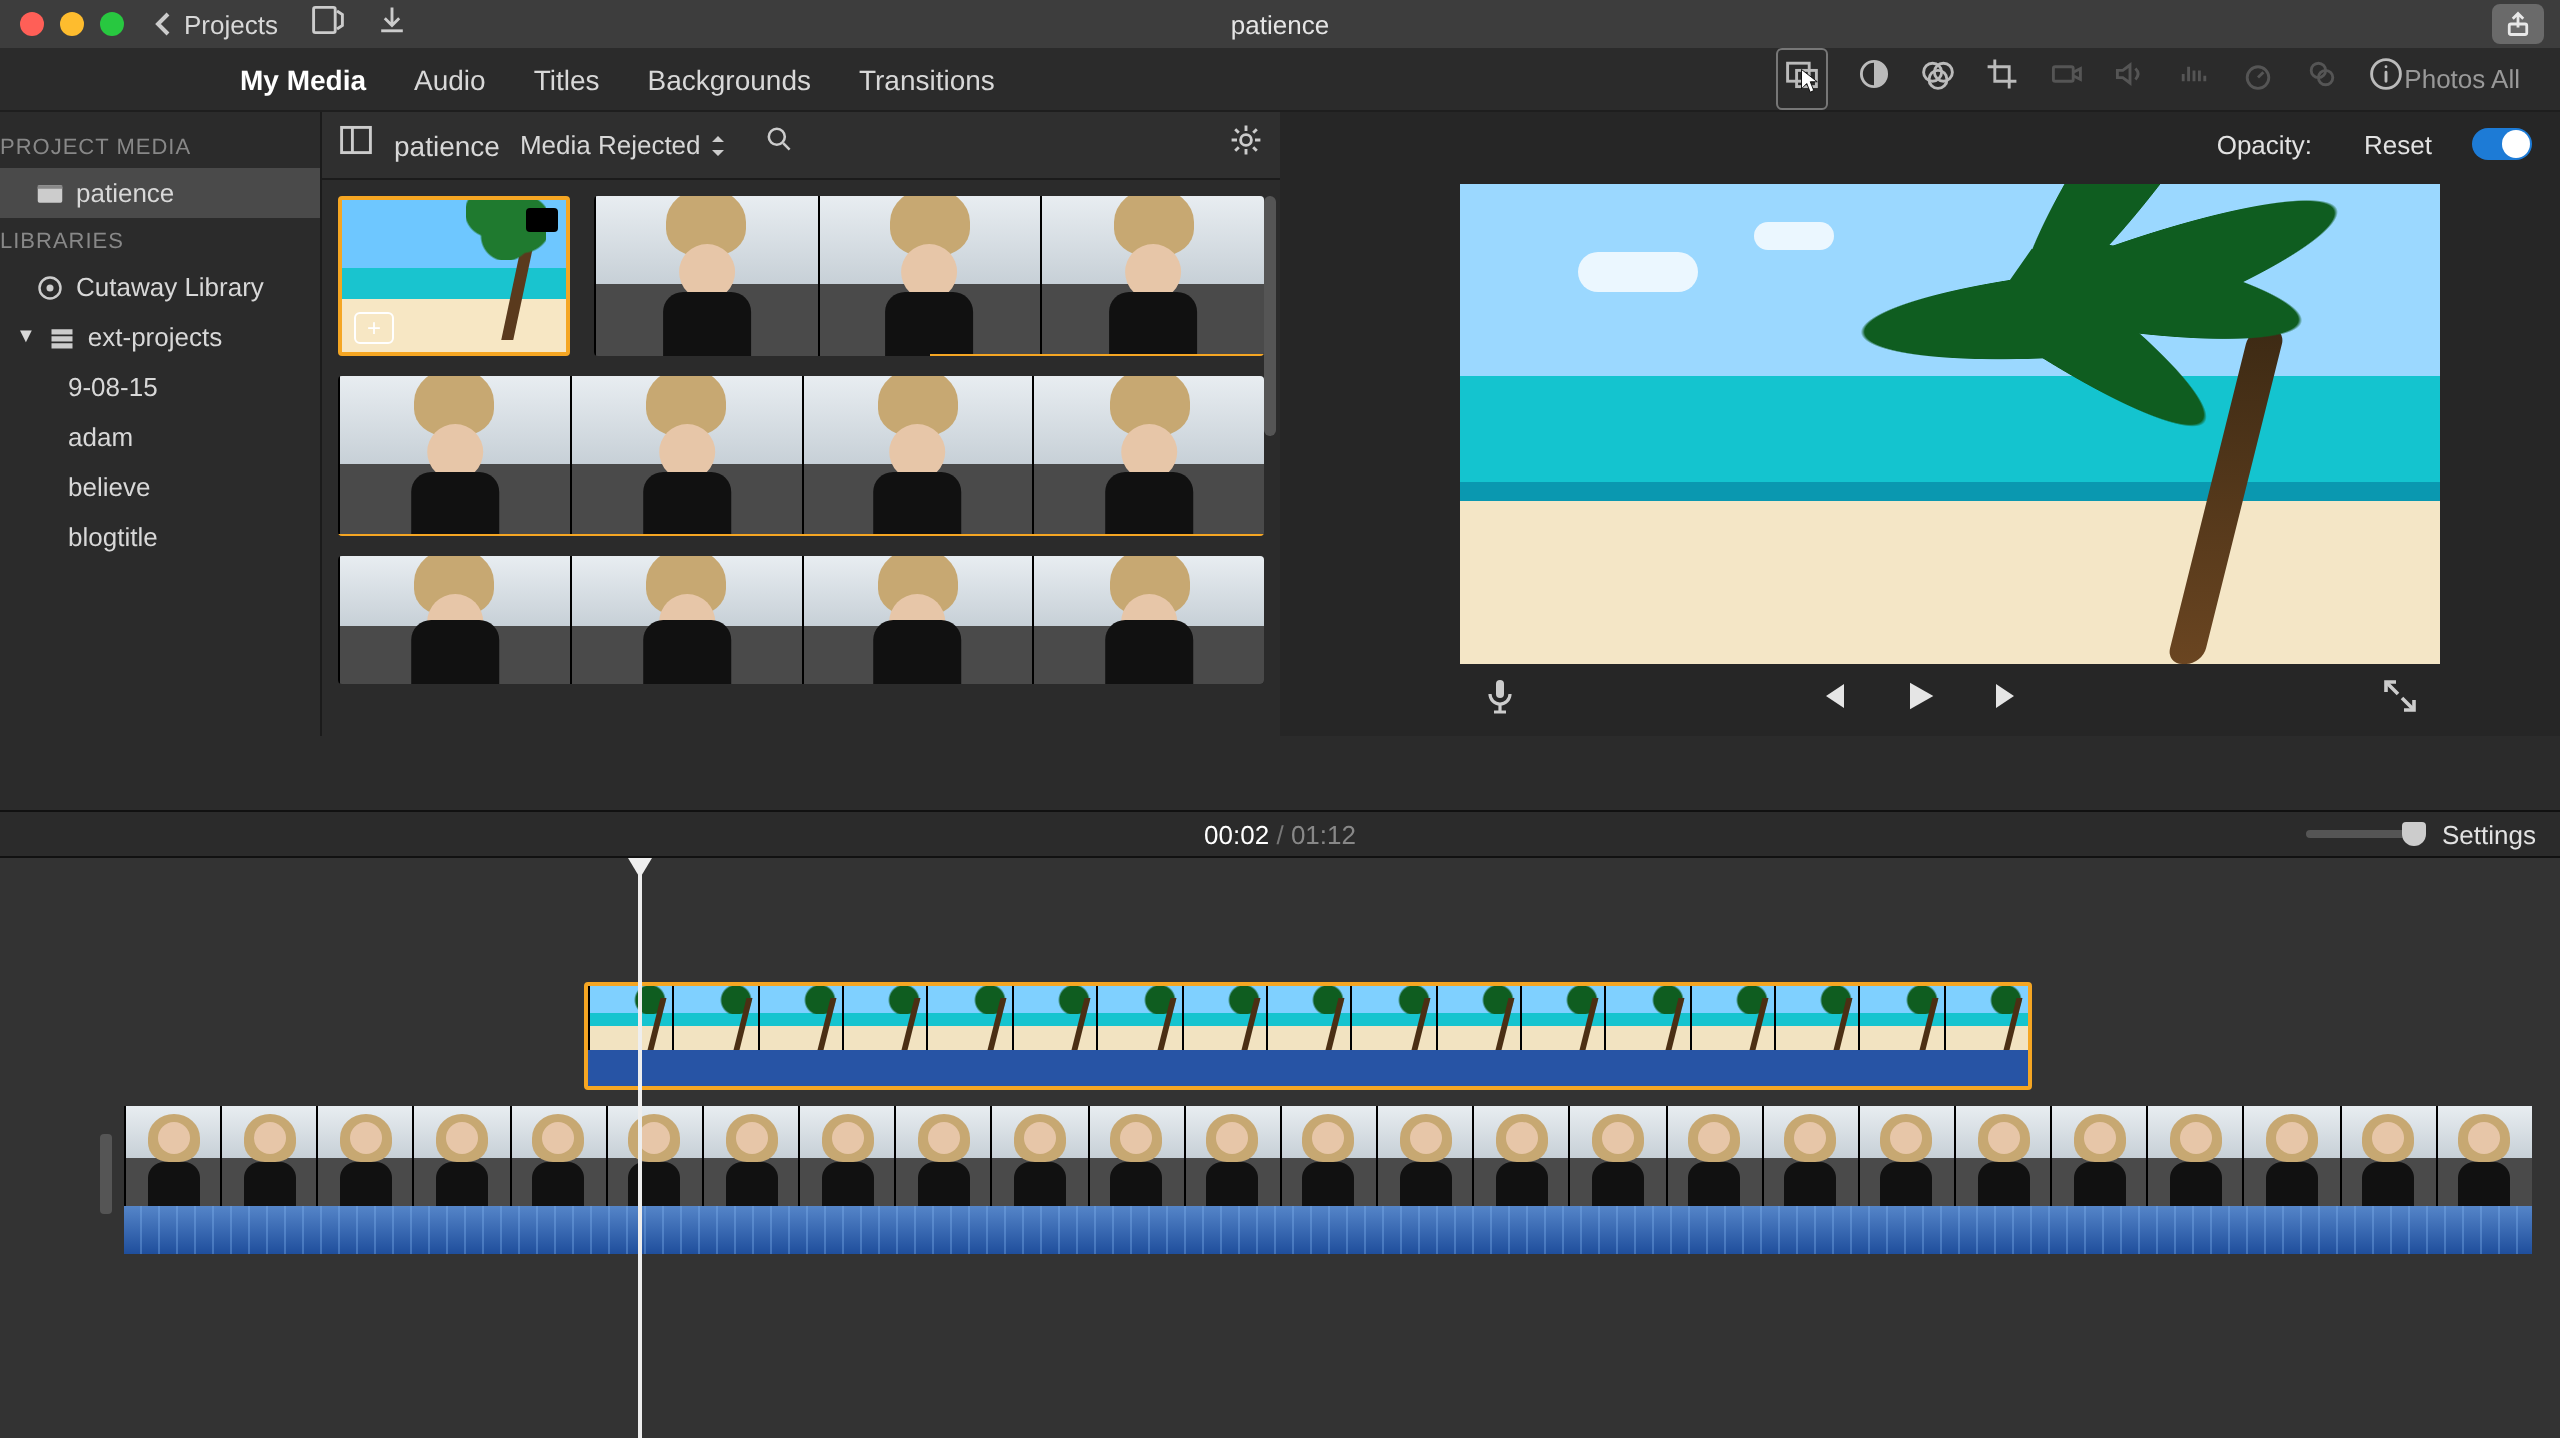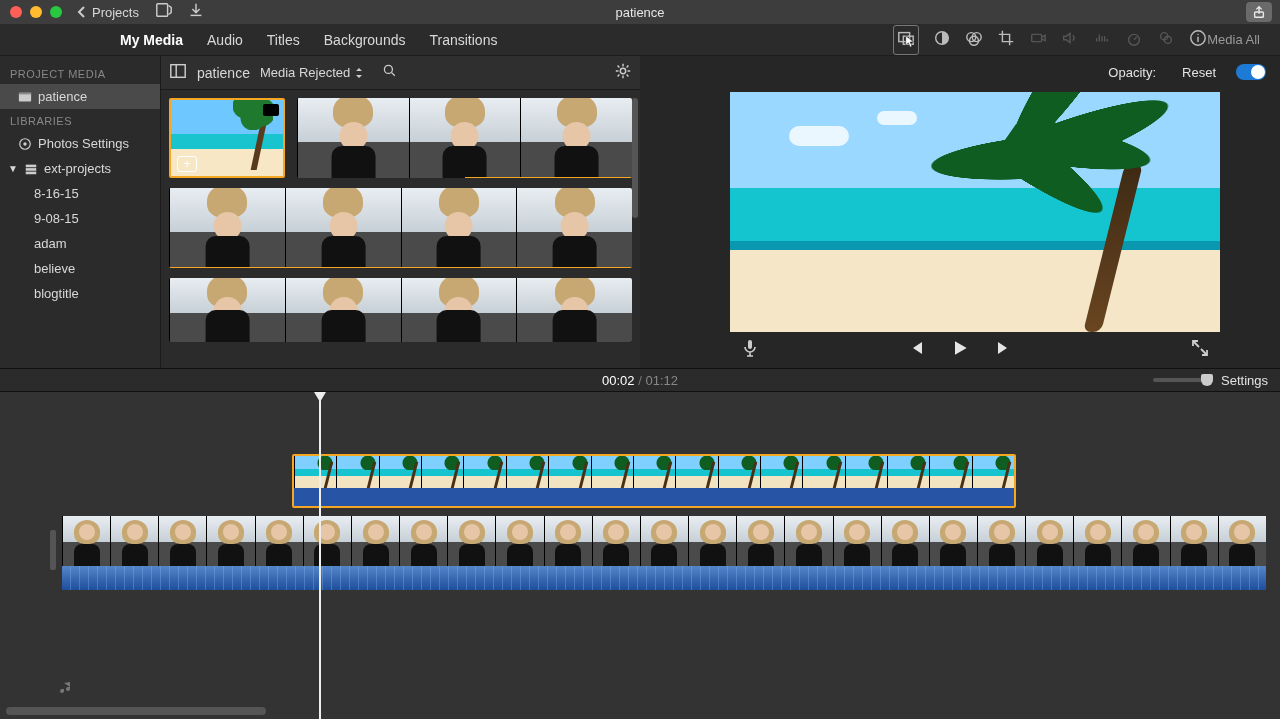--- a/index.html
+++ b/index.html
@@ -29,21 +29,21 @@
   .inspector-icons .dim svg{ stroke:#555;}
   .inspector-icons .active-box{ border:1px solid #777; padding:3px; border-radius:3px; position:relative;}
   .cursor-arrow{ position:absolute; left:10px; top:8px; }
   .cursor-arrow svg{ width:14px;height:14px; fill:#fff; stroke:#000; stroke-width:.5;}
   .reset-all{ margin-left:auto; margin-right:20px; font-size:13px; color:#999; cursor:pointer;}
 
   
   .upper{ display:flex; height:312px; }
   
   .sidebar{ width:160px; background:#2b2b2b; padding-top:6px; font-size:13px; overflow:hidden;}
-  .sb-head{ color:#888; font-size:11px; letter-spacing:.5px; padding:6px 10px 4px;}
+  .sb-head{ color:#888; font-size:11px; letter-spacing:.5px; padding:6px 0 4px;}
   .sb-item{ padding:5px 10px 5px 18px; display:flex; align-items:center; gap:6px; color:#d8d8d8; cursor:pointer;}
   .sb-item.sel{ background:#4a4a4a;}
   .sb-item.indent{ padding-left:34px;}
   .sb-item svg{ width:14px;height:14px; fill:#d8d8d8;}
 
   
   .browser{ width:480px; display:flex; flex-direction:column; background:#2b2b2b; border-left:1px solid #1b1b1b;}
   .browser-top{ height:34px; display:flex; align-items:center; gap:10px; padding:0 8px; background:#2f2f2f; border-bottom:1px solid #1b1b1b;}
   .layout-btn svg{width:18px;height:18px; stroke:#ccc; fill:none; stroke-width:1.6;}
   .browser-title{ font-size:14px; color:#d8d8d8; flex:0 0 auto;}
@@ -99,21 +99,21 @@
   .f3{top:60px;right:60px;transform:rotate(35deg);}
   .f4{top:-10px;right:80px;transform:rotate(-55deg) scaleX(-1);}
   .f5{top:40px;right:140px;transform:rotate(-5deg) scaleX(-1);}
 
   .transport{ height:36px; display:flex; align-items:center; justify-content:center; gap:24px; position:relative;}
   .transport svg{ width:20px;height:20px; fill:#e5e5e5;}
   .mic{ position:absolute; left:100px;}
   .full{ position:absolute; right:70px;}
 
   
-  .tl-head{ height:24px; background:#2b2b2b; display:flex; align-items:center; border-top:1px solid #111; border-bottom:1px solid #111;}
+  .tl-head{ height:24px; background:#2b2b2b; display:flex; align-items:center; border-top:1px solid #111; border-bottom:1px solid #111;margin-top:37px;}
   .timecounter{ position:absolute; left:50%; transform:translateX(-50%); font-size:13px;}
   .timecounter .cur{color:#fff;} .timecounter .sep{color:#777;} .timecounter .tot{color:#888;}
   .tl-head .zoom{ margin-left:auto; margin-right:12px; display:flex; align-items:center; gap:8px;}
   .zoom .track{ width:60px;height:4px;background:#555;border-radius:2px; position:relative;}
   .zoom .thumb{ position:absolute; right:0; top:-4px; width:12px;height:12px;background:#ccc;border-radius:2px 2px 50% 50%;}
   .settings-btn{ font-size:13px; color:#e2e2e2; cursor:pointer;}
 
   
   .timeline{ position:relative; height:327px; background:#333; overflow:hidden;}
   .playhead{ position:absolute; top:6px; bottom:0; left:319px; width:2px; background:#eee; z-index:20;}
@@ -232,54 +232,51 @@
         </svg></span>
     <span class="dim"><svg viewBox="0 0 20 20">
           <circle cx="8" cy="8" r="4"></circle>
           <circle cx="12" cy="12" r="4"></circle>
         </svg></span>
     <span><svg viewBox="0 0 20 20">
           <circle cx="10" cy="10" r="8"></circle>
           <path d="M10 6v0M10 9v5" stroke-linecap="round"></path>
         </svg></span>
   </div>
-  <div class="reset-all">Media All</div>
+  <div class="reset-all">Photos All</div>
 </div>
 
 <div class="upper">
 
   <div class="sidebar">
     <div class="sb-head">PROJECT MEDIA</div>
     <div class="sb-item sel">
       <svg viewBox="0 0 16 16">
           <rect x="1" y="3" width="14" height="10" rx="1" fill="#ccc"></rect>
           <rect x="1" y="3" width="14" height="2" fill="#888"></rect>
         </svg>
       <span>patience</span>
     </div>
     <div class="sb-head">LIBRARIES</div>
     <div class="sb-item">
       <svg viewBox="0 0 16 16">
           <circle cx="8" cy="8" r="6" fill="none" stroke="#ccc" stroke-width="1.4"></circle>
           <circle cx="8" cy="8" r="2" fill="#ccc"></circle>
         </svg>
-      <span>Photos Settings</span>
+      <span>Cutaway Library</span>
     </div>
     <div class="sb-item" style="padding-left:8px;">
       <span style="font-size:10px;">▼</span>
       <svg viewBox="0 0 16 16">
           <rect x="2" y="3" width="12" height="3" fill="#ccc"></rect>
           <rect x="2" y="7" width="12" height="3" fill="#ccc"></rect>
           <rect x="2" y="11" width="12" height="3" fill="#ccc"></rect>
         </svg>
       <span>ext-projects</span>
     </div>
-    <div class="sb-item indent">
-        <span>8-16-15</span>
-      </div>
     <div class="sb-item indent">
         <span>9-08-15</span>
       </div>
     <div class="sb-item indent">
         <span>adam</span>
       </div>
     <div class="sb-item indent">
         <span>believe</span>
       </div>
     <div class="sb-item indent">

